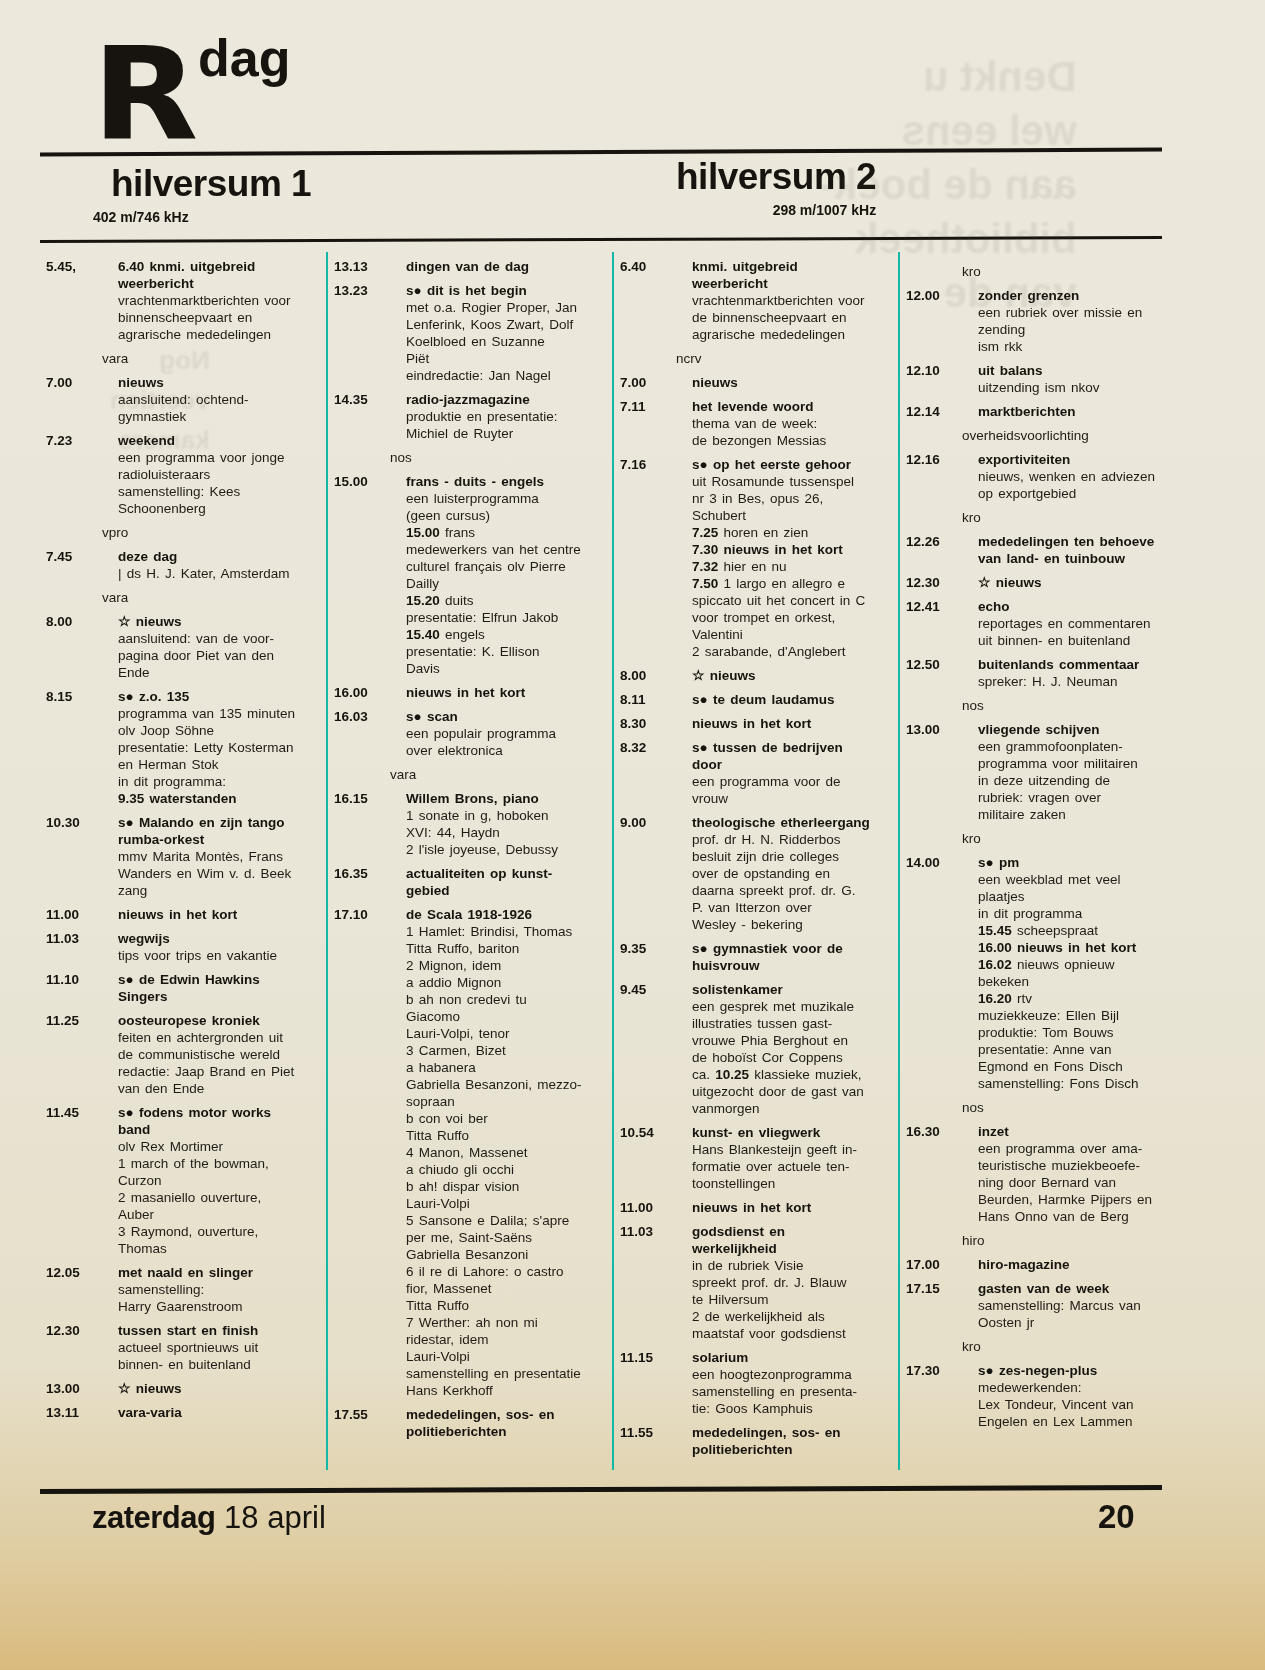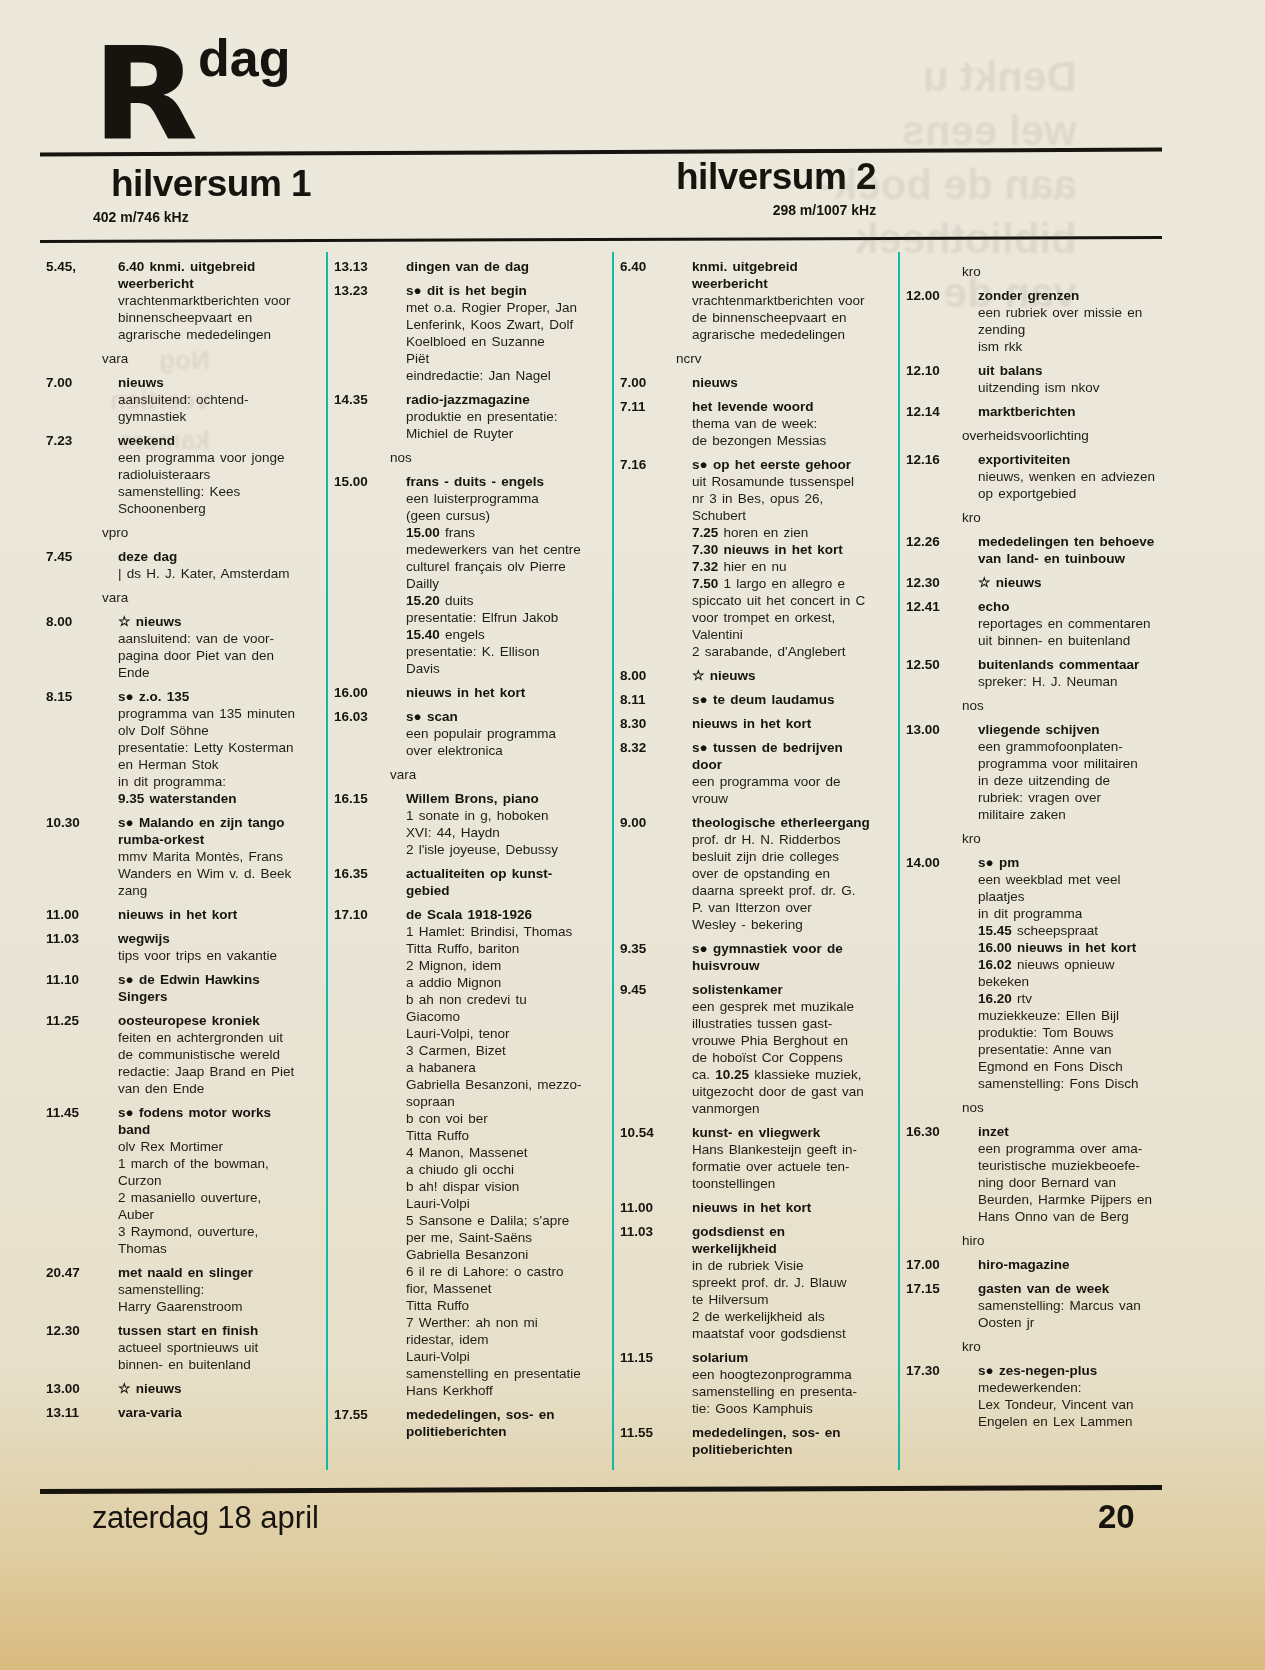--- a/index.html
+++ b/index.html
@@ -37,21 +37,21 @@
   .time{flex:0 0 52px;font-weight:bold;font-size:13.5px;line-height:17px;color:#17140f;padding-left:2px;}
   .pbody{flex:1;min-width:0;margin-left:20px;}
   .title{font-weight:bold;font-size:13.5px;line-height:17px;color:#17140f;word-spacing:1.5px;}
   .ln{font-size:13.5px;line-height:17px;word-spacing:1.5px;color:#201c16;}
   .ln b{color:#17140f;}
   .mk{font-weight:bold;}
   .mk.star{font-size:14px;}
   .net{margin:5px 0 7px 58px;font-size:13.5px;line-height:17px;color:#201c16;}
   
   .footer-day{position:absolute;left:92px;top:1500px;font-size:31px;color:#17140f;}
-  .footer-day b{font-weight:normal;letter-spacing:-0.5px;}
+  .footer-day b{font-weight:bold;letter-spacing:-0.5px;}
   .page-num{position:absolute;left:1098px;top:1498px;font-weight:bold;font-size:33px;color:#17140f;}
   
   .ghost{
     position:absolute;transform:scaleX(-1);opacity:0.09;filter:blur(1px);
     font-weight:bold;color:#4a4336;pointer-events:none;white-space:pre-line;
   }
 </style>
 </head>
 <body>
 
@@ -117,21 +117,21 @@
           <div class="ln">aansluitend: van de voor-</div>
           <div class="ln">pagina door Piet van den</div>
           <div class="ln">Ende</div>
         </div>
       </div>
       <div class="entry">
         <div class="time">8.15</div>
         <div class="pbody">
           <div class="title"><span class="mk">s●</span> z.o. 135</div>
           <div class="ln">programma van 135 minuten</div>
-          <div class="ln">olv Dolf Söhne</div>
+          <div class="ln">olv Joop Söhne</div>
           <div class="ln">presentatie: Letty Kosterman</div>
           <div class="ln">en Herman Stok</div>
           <div class="ln">in dit programma:</div>
           <div class="ln"><b>9.35 waterstanden</b></div>
         </div>
       </div>
       <div class="entry">
         <div class="time">10.30</div>
         <div class="pbody">
           <div class="title"><span class="mk">s●</span> Malando en zijn tango rumba-orkest</div>
@@ -176,21 +176,21 @@
           <div class="ln">olv Rex Mortimer</div>
           <div class="ln">1 march of the bowman,</div>
           <div class="ln">Curzon</div>
           <div class="ln">2 masaniello ouverture,</div>
           <div class="ln">Auber</div>
           <div class="ln">3 Raymond, ouverture,</div>
           <div class="ln">Thomas</div>
         </div>
       </div>
       <div class="entry">
-        <div class="time">20.47</div>
+        <div class="time">12.05</div>
         <div class="pbody">
           <div class="title">met naald en slinger</div>
           <div class="ln">samenstelling:</div>
           <div class="ln">Harry Gaarenstroom</div>
         </div>
       </div>
       <div class="entry">
         <div class="time">12.30</div>
         <div class="pbody">
           <div class="title">tussen start en finish</div>

